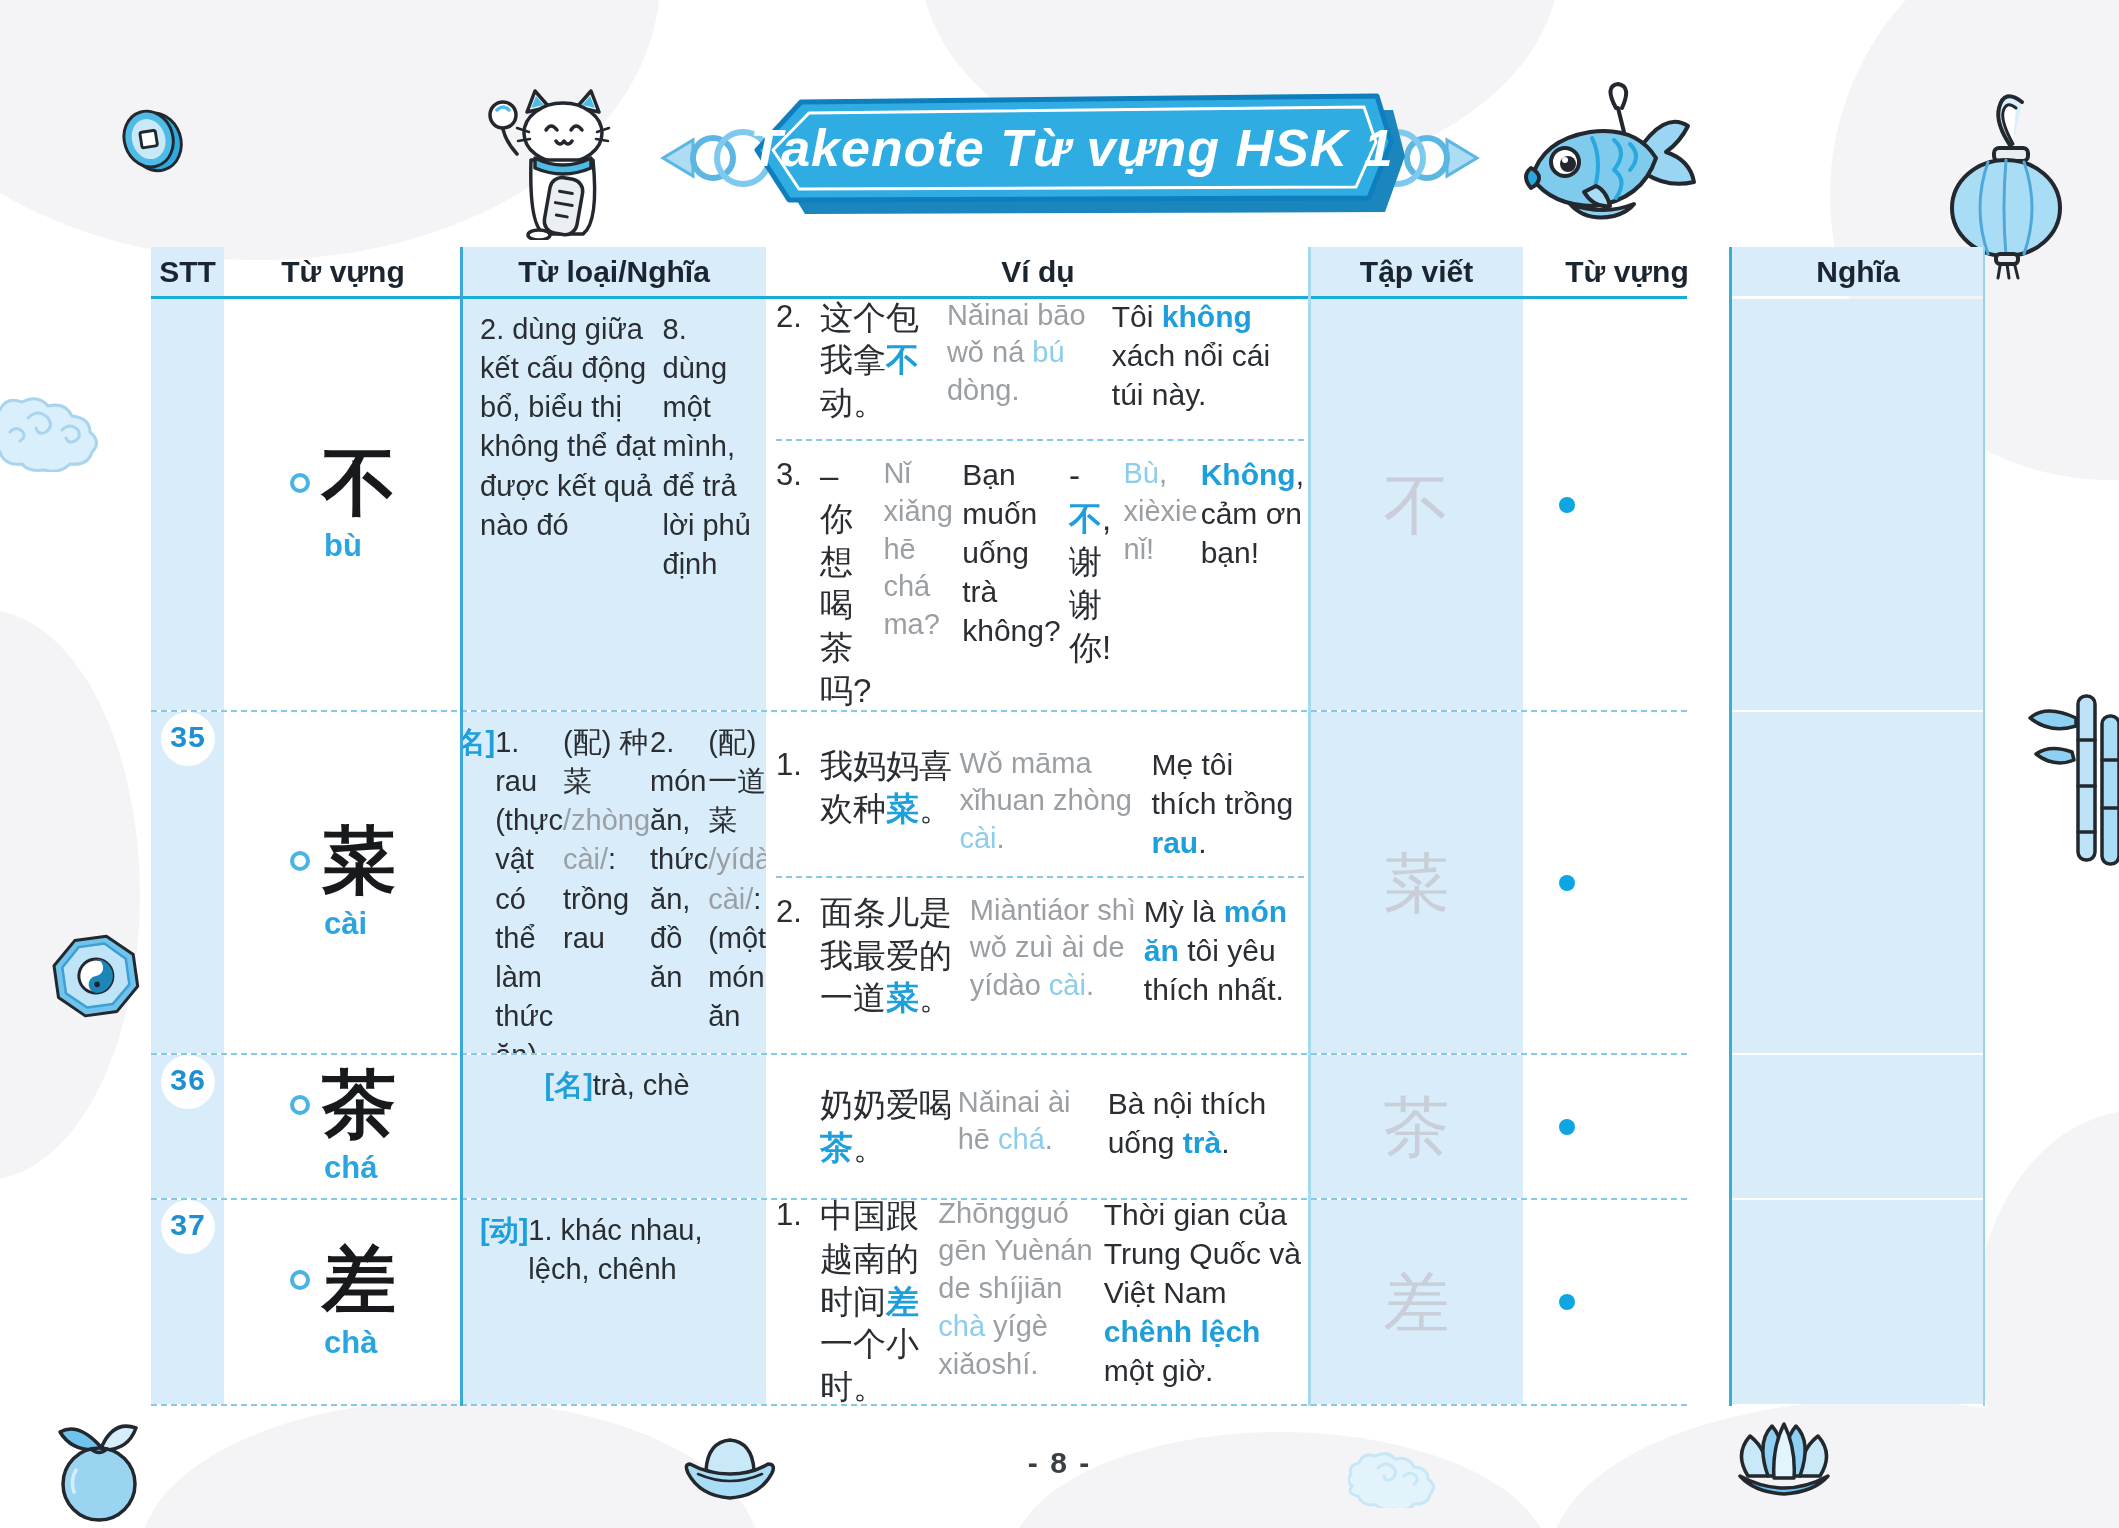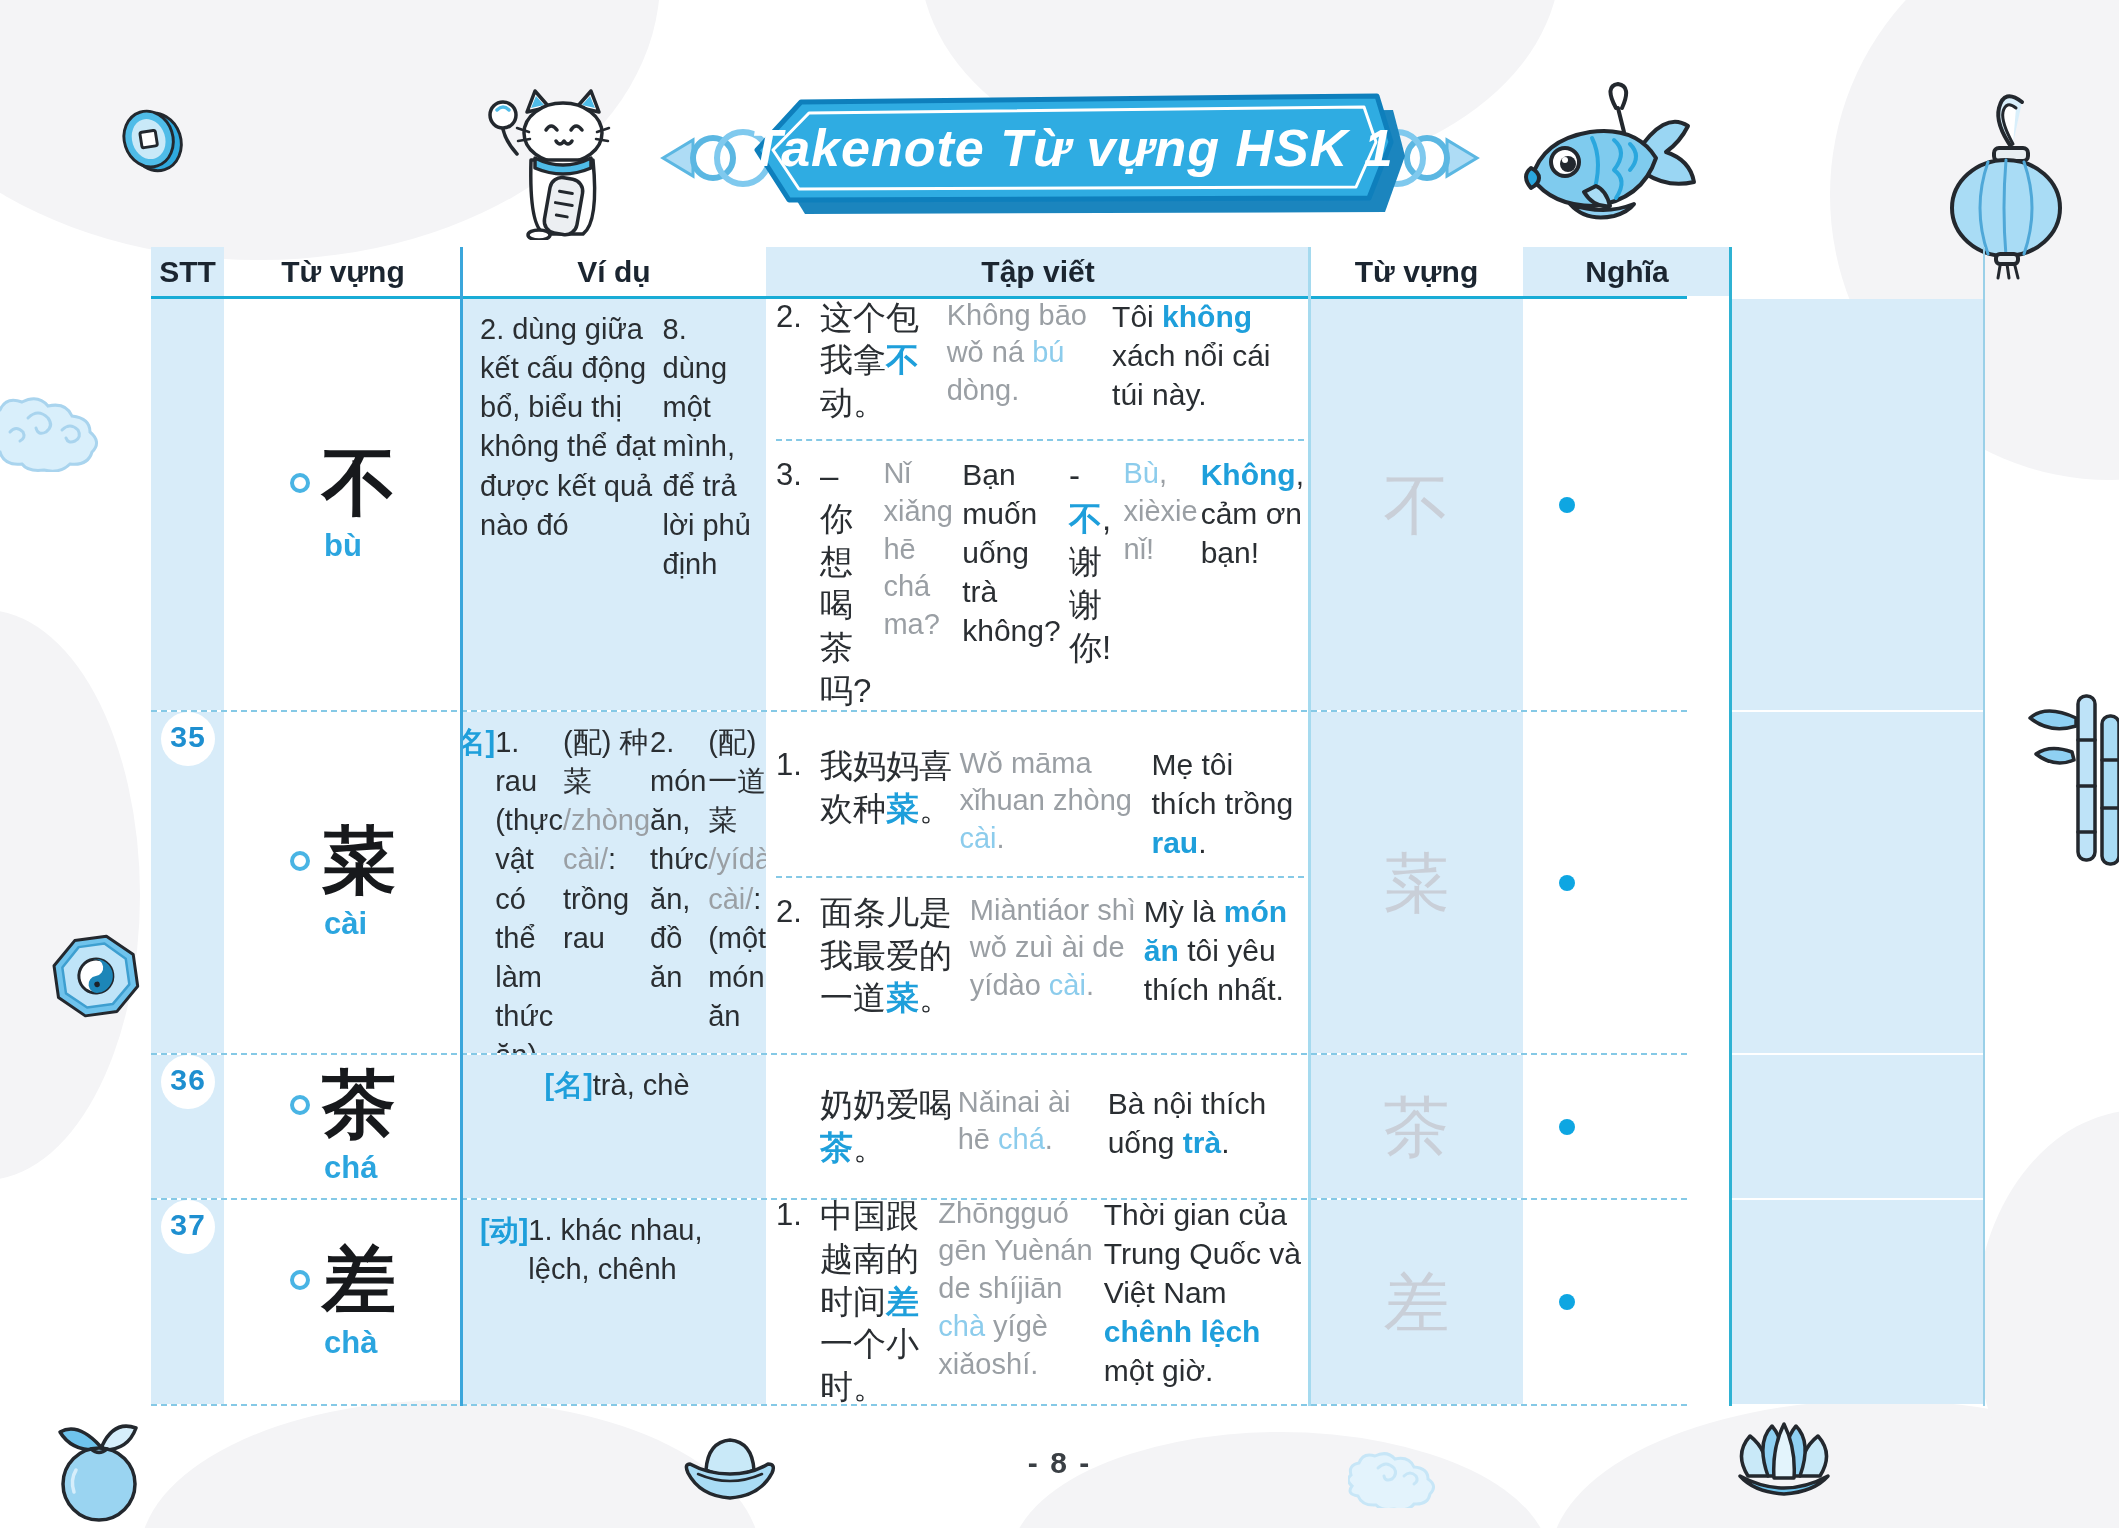--- a/index.html
+++ b/index.html
@@ -269,20 +269,21 @@
     <polygon points="20,60 64,12 640,6 654,52 632,108 52,110" fill="#2face2" stroke="#0e7fbc" stroke-width="5" stroke-linejoin="round"></polygon>
     <polygon points="36,60 72,23 627,17 639,52 619,97 62,99" fill="none" stroke="#ffffff" stroke-width="3" stroke-linejoin="round"></polygon>
   </svg>
   <div class="banner-title">Takenote Từ vựng HSK 1</div>
 </div>
 
 <div class="vocab-table">
   <div class="grid-row thead">
       <div class="hcell bg-b">STT</div>
       <div class="hcell">Từ vựng</div>
+      <div class="hcell bg-b">Từ loại/Nghĩa</div>
       <div class="hcell">Ví dụ</div>
       <div class="hcell bg-b">Tập viết</div>
       <div class="hcell">Từ vựng</div>
       <div class="hcell bg-b">Nghĩa</div>
     </div>
   <div id="table-body">
       <div class="grid-row trow r0">
         <div class="cell stt-cell bg-b"></div>
         <div class="cell word-cell">
           <div>
@@ -295,21 +296,21 @@
         </div>
         <div class="cell meaning-cell bg-b">
           <div class="meaning"><span class="t-d">2. dùng giữa kết cấu động bổ, biểu thị không thể đạt được kết quả nào đó</span></div>
           <div class="meaning"><span class="t-d">8. dùng một mình, để trả lời phủ định</span></div>
         </div>
         <div class="cell examples-cell">
           <div class="example">
             <div class="ex-num">2.</div>
             <div class="ex-lines">
               <div class="line cn"><span class="t-d">这个包我拿</span><span class="t-b">不</span><span class="t-d">动。</span></div>
-              <div class="line py"><span class="t-g">Không bāo wǒ ná </span><span class="t-lb">bú</span><span class="t-g"> dòng.</span></div>
+              <div class="line py"><span class="t-g">Nǎinai bāo wǒ ná </span><span class="t-lb">bú</span><span class="t-g"> dòng.</span></div>
               <div class="line vn"><span class="t-d">Tôi </span><span class="t-b">không</span><span class="t-d"> xách nổi cái túi này.</span></div>
             </div>
           </div>
           <div class="example">
             <div class="ex-num">3.</div>
             <div class="ex-lines">
               <div class="line cn"><span class="t-d">– 你想喝茶吗?</span></div>
               <div class="line py"><span class="t-g">Nǐ xiǎng hē chá ma?</span></div>
               <div class="line vn"><span class="t-d">Bạn muốn uống trà không?</span></div>
               <div class="line cn"><span class="t-d">- </span><span class="t-b">不</span><span class="t-d">, 谢谢你!</span></div>

